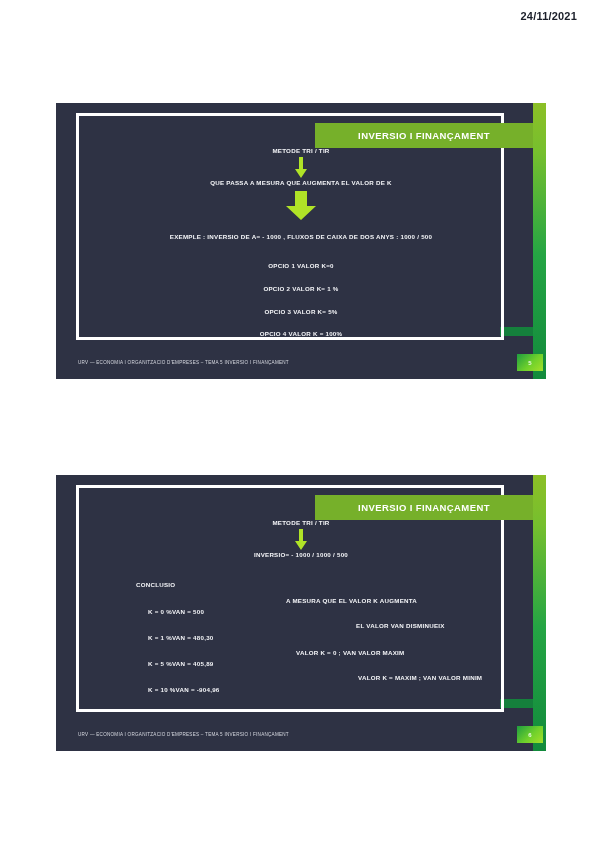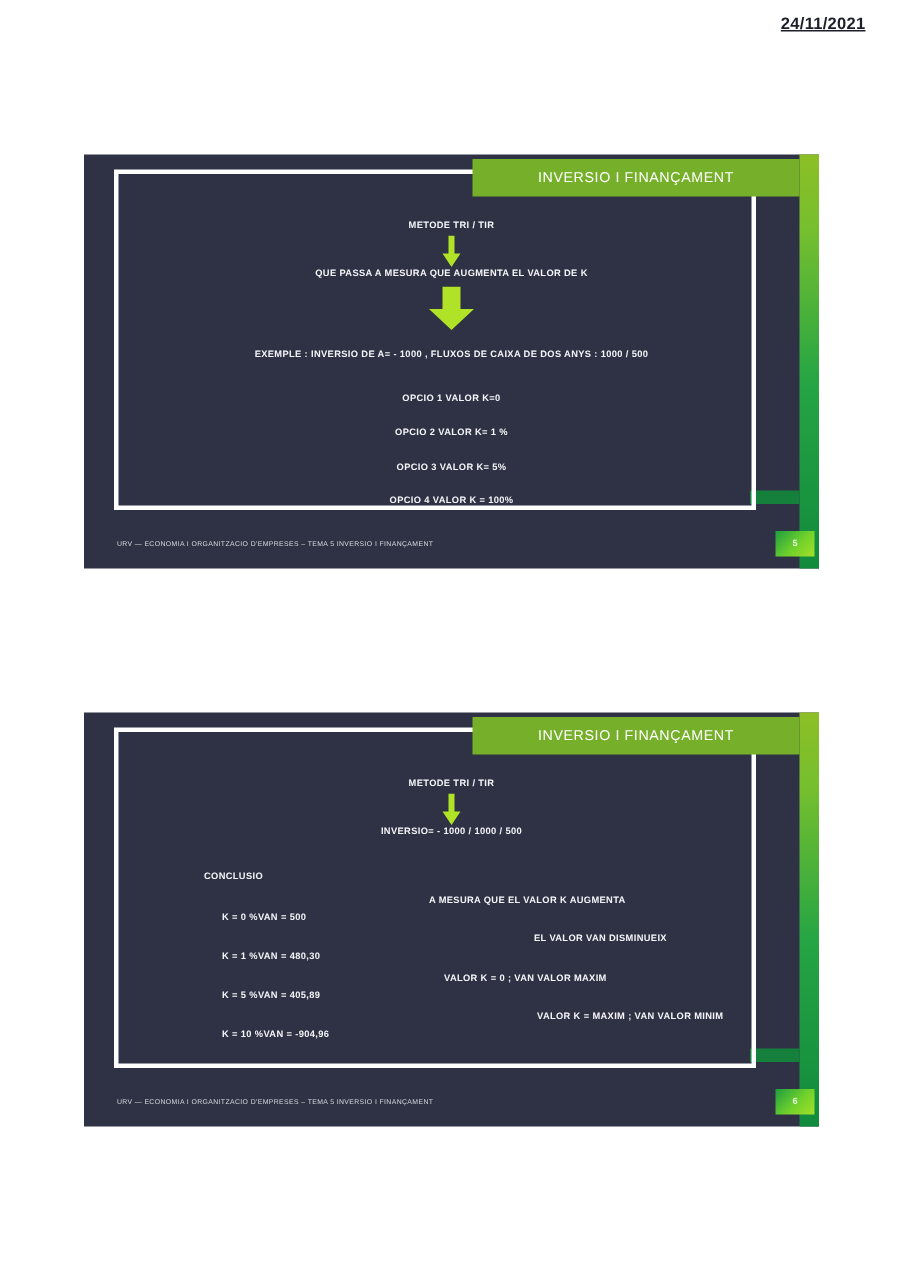--- a/index.html
+++ b/index.html
@@ -17,21 +17,20 @@
 
   
   .page-date {
     position: absolute;
     top: 10px;
     right: 22px;
     font-size: 11px;
     font-weight: bold;
     color: #1b1f2a;
     letter-spacing: 0.2px;
-    text-decoration: underline;
   }
 
   
   .slide {
     position: absolute;
     left: 56px;
     width: 490px;
     height: 276px;
     background: #2e3244;
     box-sizing: border-box;
@@ -74,28 +73,28 @@
     top: 14px;
     right: 46px;
     bottom: 43px;
     background: #2e3244;
     box-sizing: border-box;
   }
 
   
   .slide-title {
     position: absolute;
-    top: 3px;
+    top: 20px;
     right: 13px;
     width: 218px;
     height: 25px;
     background: #76b02a;
     color: #ffffff;
     font-size: 9.5px;
-    font-weight: normal;
+    font-weight: bold;
     letter-spacing: 0.4px;
     display: flex;
     align-items: center;
     justify-content: center;
     z-index: 5;
   }
 
   
   .slide-footer {
     position: absolute;

